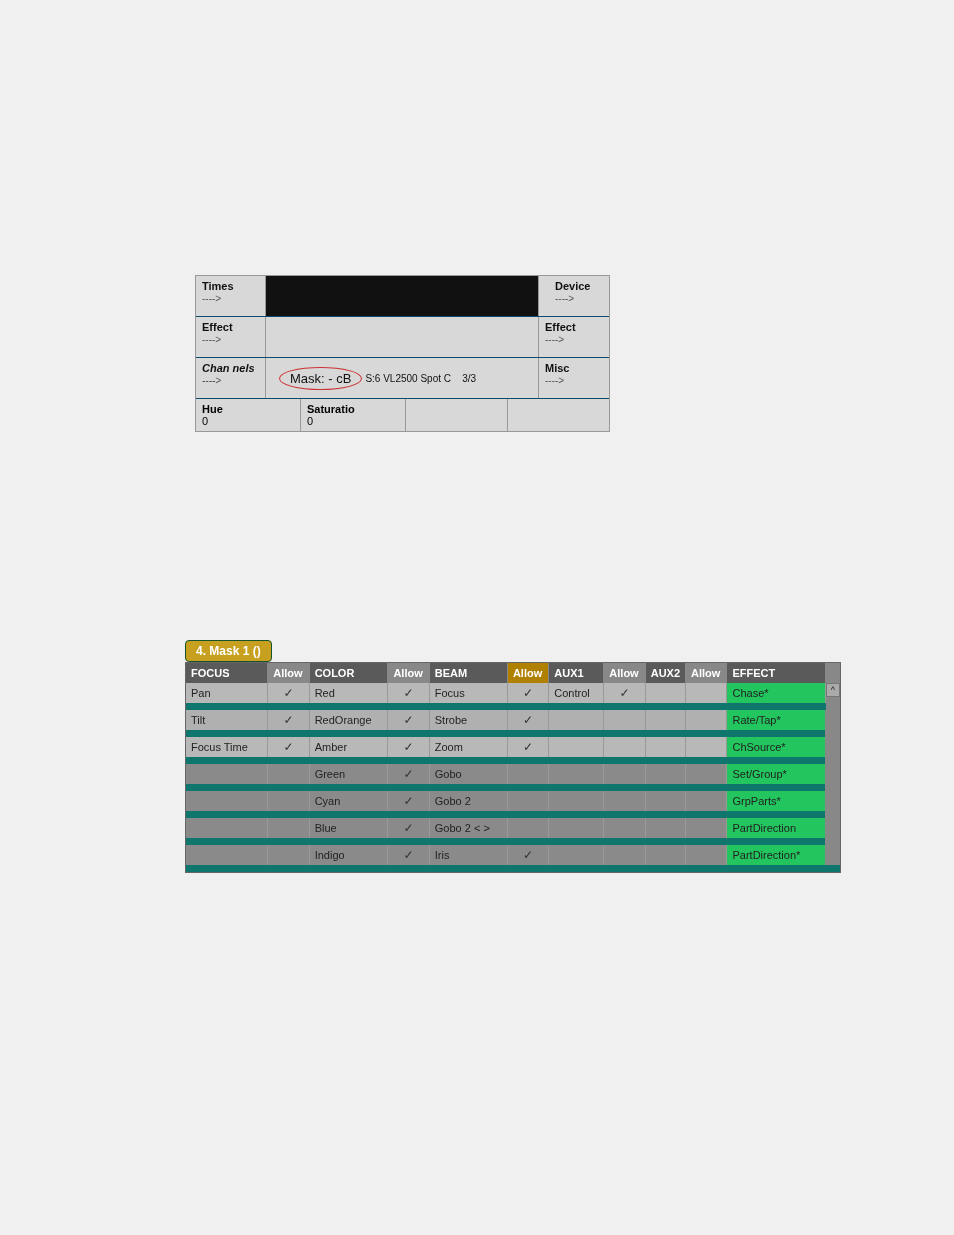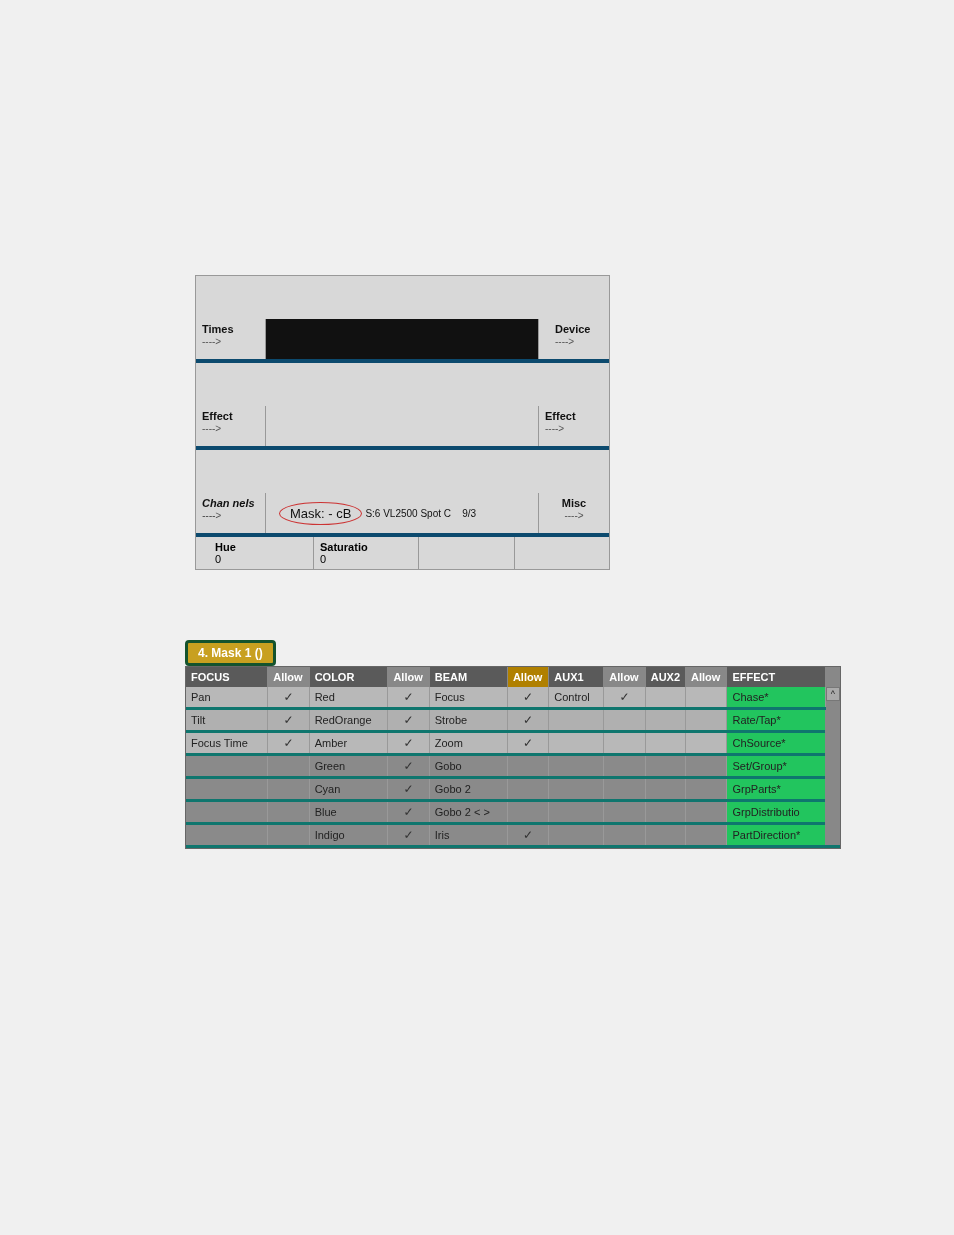--- a/index.html
+++ b/index.html
@@ -28,22 +28,21 @@
     }
 
     .panel-top {
       border: 1px solid #999;
       background: #d8d8d8;
       width: 415px;
     }
 
     .panel-row {
       display: flex;
-      border-bottom: 4px solid #0c4a6e;
-      margin-top: 43px;
+      border-bottom: 1px solid #0c4a6e;
     }
 
     .panel-cell {
       border-right: 1px solid #999;
       padding: 4px 6px;
       font-size: 11px;
       color: #111;
       min-height: 40px;
     }
     .panel-cell:last-child { border-right: none; }
@@ -58,42 +57,41 @@
 
     .cell-channels { width: 70px; font-style: italic; }
     .cell-mask-area {
       flex: 1;
       display: flex;
       align-items: center;
       justify-content: flex-start;
       padding: 4px 8px;
       position: relative;
     }
-    .cell-misc { width: 70px; text-align: center; }
+    .cell-misc { width: 70px; }
 
     .mask-circle {
       border: 1.5px solid #cc3333;
       border-radius: 50%;
       padding: 3px 10px;
       font-size: 13px;
       color: #111;
       display: inline-block;
       position: relative;
       left: 5px;
     }
 
     .mask-info {
       font-size: 10px;
       color: #111;
       margin-left: 8px;
     }
 
     .bottom-row {
       display: flex;
-      margin-left: 13px;
     }
     .hue-cell {
       width: 105px;
       padding: 4px 6px;
       border-right: 1px solid #999;
       font-size: 11px;
     }
     .sat-cell {
       width: 105px;
       padding: 4px 6px;
@@ -119,21 +117,21 @@
     
     .bottom-section {
       position: absolute;
       top: 640px;
       left: 185px;
       width: 730px;
     }
 
     .mask-title-bar {
       background: #c8a020;
-      border: 3px solid #14532d;
+      border: 1px solid #14532d;
       border-radius: 4px;
       display: inline-block;
       padding: 3px 10px;
       font-size: 12px;
       font-weight: bold;
       color: #fff;
       margin-bottom: 0;
     }
 
     .mask-table-wrapper {
@@ -174,21 +172,21 @@
     }
     .th-focus { width: 90px; }
     .th-color { width: 85px; }
     .th-beam { width: 85px; }
     .th-aux1 { width: 60px; }
     .th-aux2 { width: 40px; }
     .th-effect { width: 110px; }
 
     .mask-table tbody tr {
       background: #b8b8b8;
-      border-bottom: 3px solid #0f766e;
+      border-bottom: 7px solid #0f766e;
     }
     .mask-table tbody tr:nth-child(even) {
       background: #b0b0b0;
     }
     .mask-table tbody tr.gray-row {
       background: #8a8a8a;
     }
 
     .mask-table tbody td {
       padding: 3px 5px;
@@ -268,21 +266,21 @@
       <div class="panel-row">
         <div class="panel-cell cell-channels">
           <span class="cell-label">Chan nels</span>
           <span class="panel-arrow">----&gt;</span>
         </div>
         <div class="panel-cell cell-mask-area">
           <span class="mask-circle">Mask: - cB</span>
           <span class="mask-info">
             <span>S:6    VL2500  Spot C</span>
             &nbsp;&nbsp;
-            <span>9/3</span>
+            <span>3/3</span>
           </span>
         </div>
         <div class="panel-cell cell-misc">
           <span class="cell-label">Misc</span>
           <span class="panel-arrow">----&gt;</span>
         </div>
       </div>
 
       <div class="bottom-row">
         <div class="hue-cell">
@@ -395,21 +393,21 @@
               <td></td>
               <td></td>
               <td>Blue</td>
               <td class="td-check"><span class="check-mark"></span></td>
               <td>Gobo 2 &lt; &gt;</td>
               <td></td>
               <td></td>
               <td></td>
               <td></td>
               <td></td>
-              <td class="effect-col">GrpDistributio</td>
+              <td class="effect-col">PartDirection</td>
             </tr>
             <tr class="gray-row">
               <td></td>
               <td></td>
               <td>Indigo</td>
               <td class="td-check"><span class="check-mark"></span></td>
               <td>Iris</td>
               <td class="td-check"><span class="check-mark"></span></td>
               <td></td>
               <td></td>

